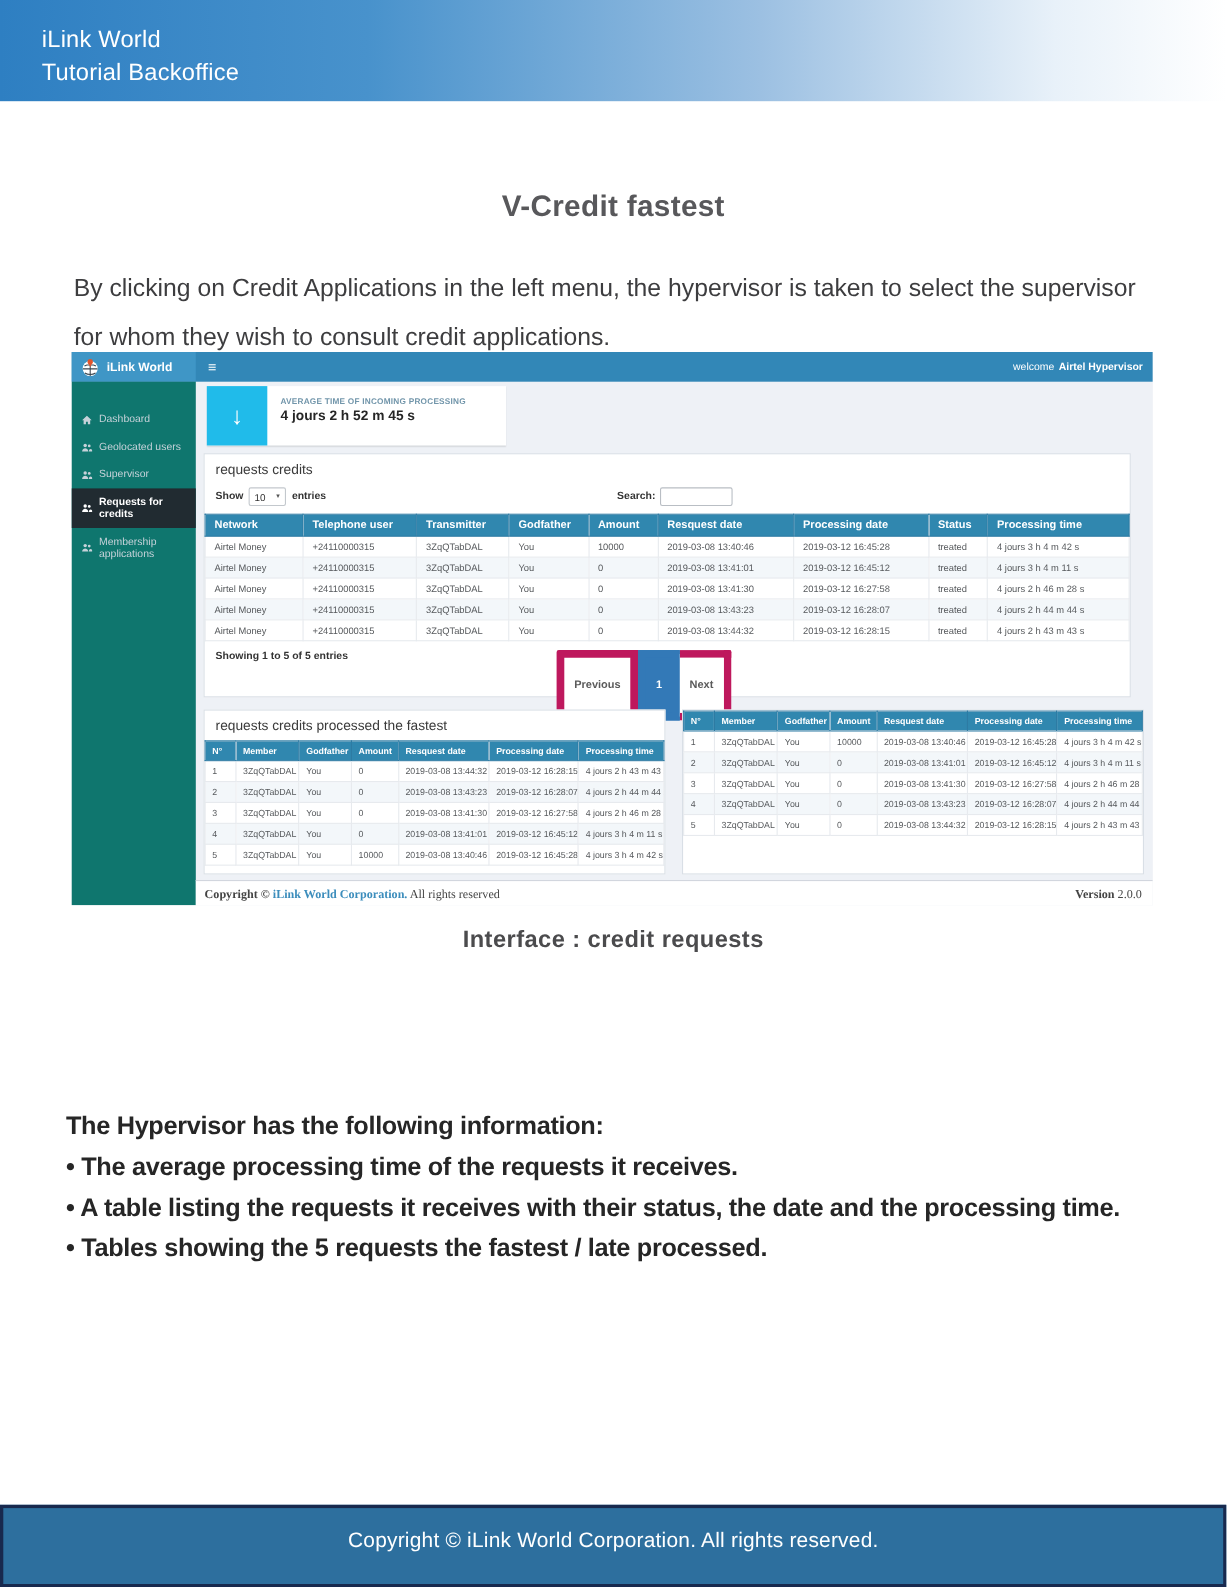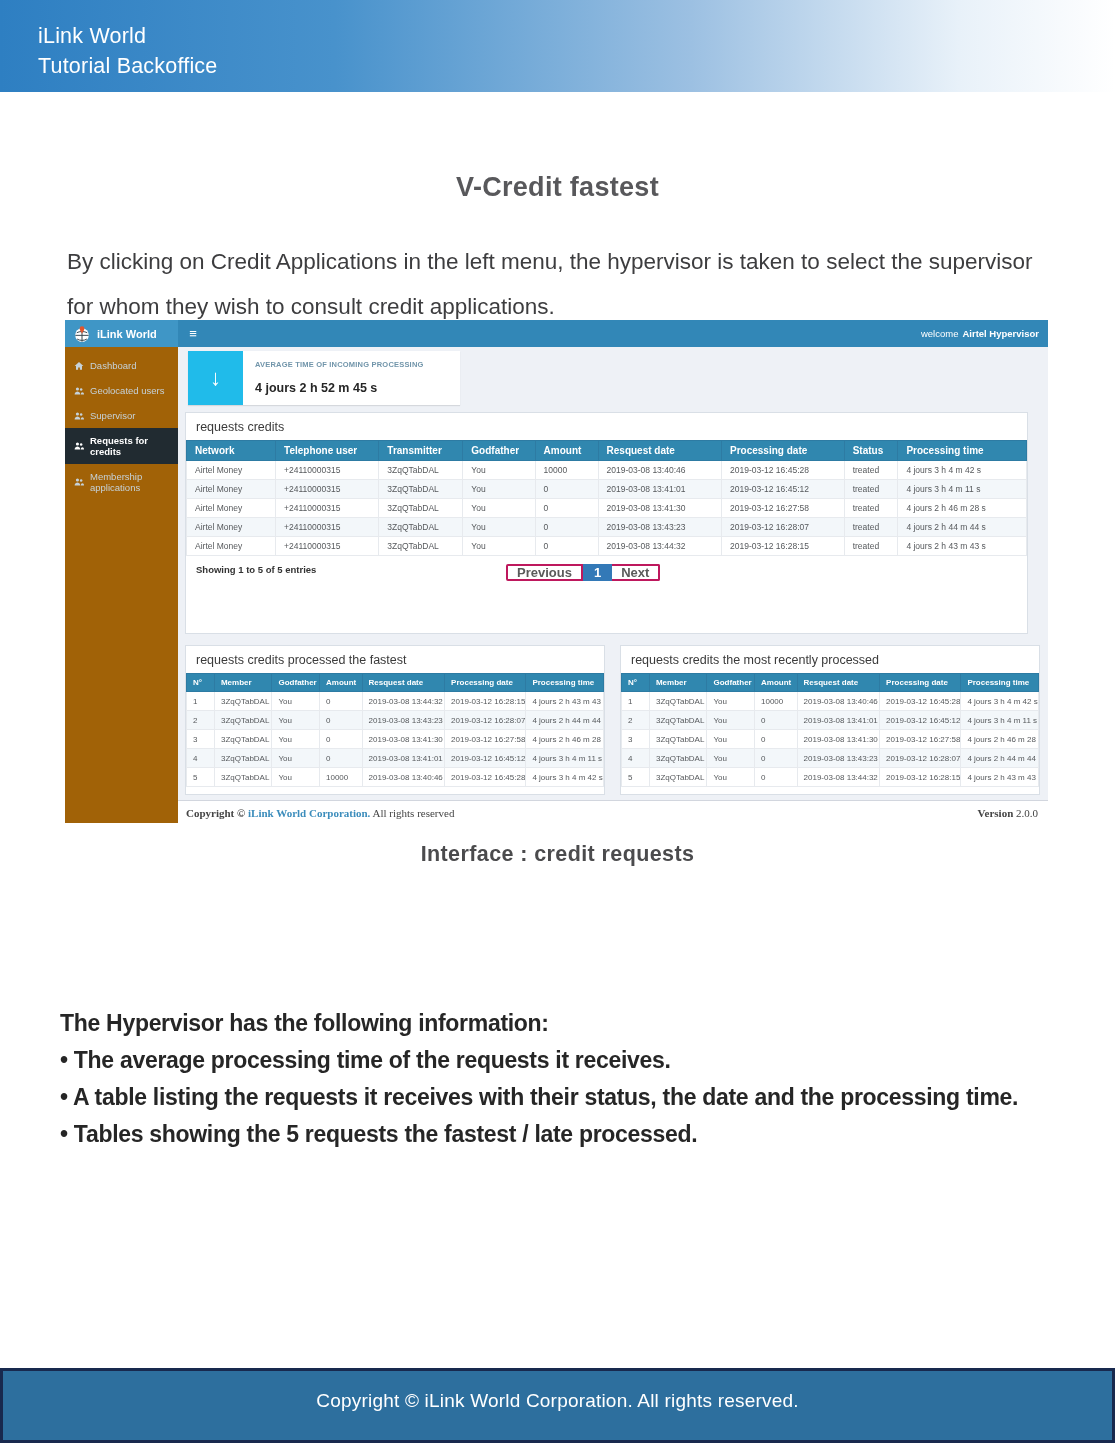--- a/index.html
+++ b/index.html
@@ -23,32 +23,32 @@
 
   
   .shot{position:absolute;left:65px;top:320px;width:983px;height:503px;background:#eef1f6;overflow:hidden;color:#333;}
   .navbar{position:absolute;top:0;left:0;width:100%;height:27px;background:#3287b7;}
   .brand{position:absolute;left:0;top:0;width:113px;height:27px;background:#3f96c6;display:flex;align-items:center;gap:6px;
     padding-left:8px;box-sizing:border-box;color:#fff;font-weight:700;font-size:11px;cursor:pointer;}
   .hamburger{position:absolute;left:113px;top:0;width:30px;height:27px;color:#fff;display:flex;align-items:center;justify-content:center;font-size:13px;cursor:pointer;}
   .welcome{position:absolute;right:9px;top:0;height:27px;display:flex;align-items:center;gap:4px;color:#fff;font-size:9.5px;}
   .welcome b{font-weight:700;}
 
-  .sidebar{position:absolute;left:0;top:27px;width:113px;height:476px;background:#a16207;padding-top:6px;box-sizing:border-box;}
+  .sidebar{position:absolute;left:0;top:27px;width:113px;height:476px;background:#0f766e;padding-top:22px;box-sizing:border-box;}
   .side-item{display:flex;align-items:center;gap:6px;padding:7px 9px;color:#c6d2d9;font-size:9.5px;cursor:pointer;}
   .side-item.active{background:#212b31;color:#fff;font-weight:700;}
   .side-item svg{flex:0 0 auto;}
 
   .content{position:absolute;left:113px;top:27px;width:870px;height:476px;}
 
   .stat-card{position:absolute;left:10px;top:4px;width:272px;height:54px;background:#fff;display:flex;box-shadow:0 1px 1px rgba(0,0,0,.1);}
   .stat-icon{width:55px;background:#20bbea;color:#fff;display:flex;align-items:center;justify-content:center;font-size:22px;font-weight:700;}
   .stat-text{padding:9px 0 0 12px;}
   .stat-label{font-size:7.5px;font-weight:700;color:#7195aa;letter-spacing:.2px;}
-  .stat-value{font-size:12.5px;font-weight:700;color:#262626;margin-top:12px;}
+  .stat-value{font-size:12.5px;font-weight:700;color:#262626;margin-top:2px;}
 
   .panel{position:absolute;background:#fff;border:1px solid #d9dfe6;box-sizing:border-box;}
   .panel-main{left:7px;top:65px;width:843px;height:222px;}
   .panel-title{padding:7px 10px 6px;font-size:12.5px;color:#3a3a3a;}
   .controls{position:relative;height:27px;}
   .ctl-show{position:absolute;left:10px;top:3px;display:flex;align-items:center;gap:5px;font-size:9.5px;font-weight:700;color:#333;}
   .select-box{width:34px;height:17px;border:1px solid #c3c8cd;border-radius:2px;background:#fff;display:flex;align-items:center;
     justify-content:space-between;padding:0 4px;box-sizing:border-box;font-size:9px;font-weight:400;cursor:pointer;}
   .caret{font-size:5.5px;color:#555;}
   .ctl-search{position:absolute;left:375px;top:3px;display:flex;align-items:center;gap:4px;font-size:9.5px;font-weight:700;color:#333;}
@@ -65,21 +65,21 @@
   .main-table th:nth-child(3),.main-table td:nth-child(3){width:10%;}
   .main-table th:nth-child(4),.main-table td:nth-child(4){width:8.6%;}
   .main-table th:nth-child(5),.main-table td:nth-child(5){width:7.5%;}
   .main-table th:nth-child(6),.main-table td:nth-child(6){width:14.7%;}
   .main-table th:nth-child(7),.main-table td:nth-child(7){width:14.6%;}
   .main-table th:nth-child(8),.main-table td:nth-child(8){width:6.4%;}
   .main-table th:nth-child(9),.main-table td:nth-child(9){width:15.3%;}
 
   .table-foot{position:relative;padding:8px 10px;font-size:9.5px;font-weight:700;color:#333;}
   .pagination{position:absolute;left:320px;top:8px;display:flex;}
-  .page-btn{border:2px solid #be185d;background:#fff;color:#5a5a5a;font-size:13px;padding:0 9px;cursor:pointer;line-height:1;}
+  .page-btn{border:7px solid #be185d;background:#fff;color:#5a5a5a;font-size:10px;padding:20px 9px;cursor:pointer;line-height:1;}
   .page-btn.prev{border-radius:2px 0 0 2px;}
   .page-btn.next{border-radius:0 2px 2px 0;border-left:none;}
   .page-btn.active{background:#3379b7;border-color:#3379b7;color:#fff;font-weight:700;}
 
   .panel-mini-left{left:7px;top:298px;width:420px;height:150px;}
   .panel-mini-right{left:442px;top:298px;width:420px;height:150px;}
   .mini-table th{font-size:8px;padding:4px 6px;height:17px;box-sizing:border-box;overflow:hidden;white-space:nowrap;}
   .mini-table td{font-size:8px;color:#56595c;padding:0 6px;height:19px;box-sizing:border-box;border:1px solid #e7eaee;overflow:hidden;white-space:nowrap;}
   .mini-table th:nth-child(1),.mini-table td:nth-child(1){width:6.7%;}
   .mini-table th:nth-child(2),.mini-table td:nth-child(2){width:13.8%;}
@@ -188,20 +188,34 @@
     <div class="stat-card">
       <div class="stat-icon">↓</div>
       <div class="stat-text">
         <div class="stat-label">AVERAGE TIME OF INCOMING PROCESSING</div>
         <div class="stat-value">4 jours 2 h 52 m 45 s</div>
       </div>
     </div>
 
     <div class="panel panel-main">
       <div class="panel-title">requests credits</div>
+      <div class="controls">
+        <div class="ctl-show">
+          <span>Show</span>
+          <span class="select-box">
+            <span>10</span>
+            <span class="caret">▼</span>
+          </span>
+          <span>entries</span>
+        </div>
+        <div class="ctl-search">
+          <span>Search:</span>
+          <input class="search-input" value="" style="">
+        </div>
+      </div>
       <table class="main-table">
         <thead>
             <tr>
               <th>Network</th>
               <th>Telephone user</th>
               <th>Transmitter</th>
               <th>Godfather</th>
               <th>Amount</th>
               <th>Resquest date</th>
               <th>Processing date</th>
@@ -335,21 +349,20 @@
               <td>10000</td>
               <td>2019-03-08 13:40:46</td>
               <td>2019-03-12 16:45:28</td>
               <td>4 jours 3 h 4 m 42 s</td>
             </tr>
           </tbody>
       </table>
     </div>
 
     <div class="panel panel-mini-right">
-      <div class="panel-title">requests credits the most recently processed</div>
       <table class="mini-table">
         <thead>
             <tr>
               <th>N°</th>
               <th>Member</th>
               <th>Godfather</th>
               <th>Amount</th>
               <th>Resquest date</th>
               <th>Processing date</th>
               <th>Processing time</th>

